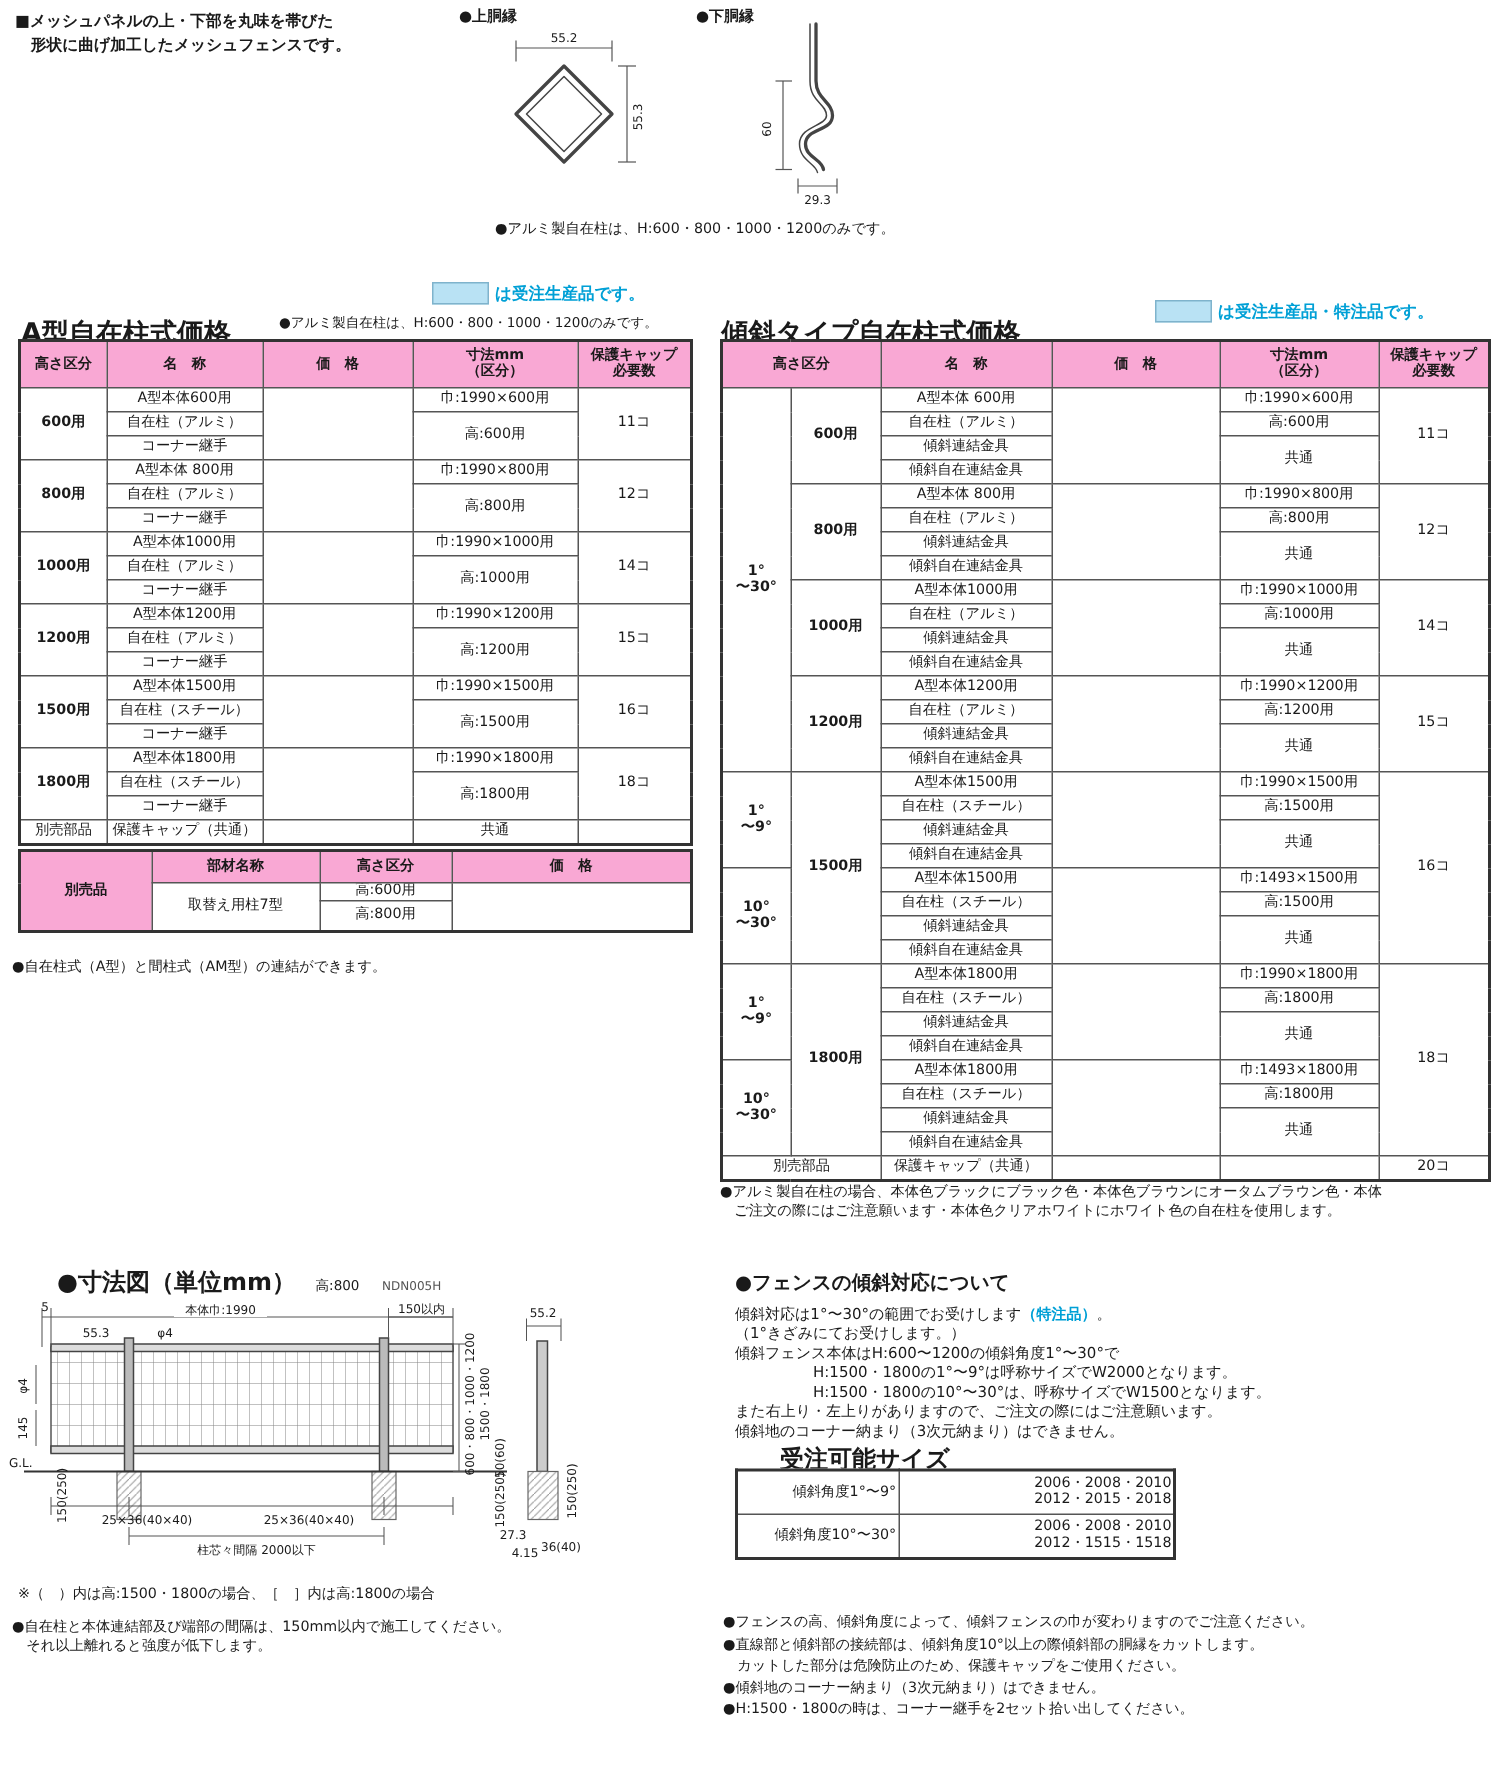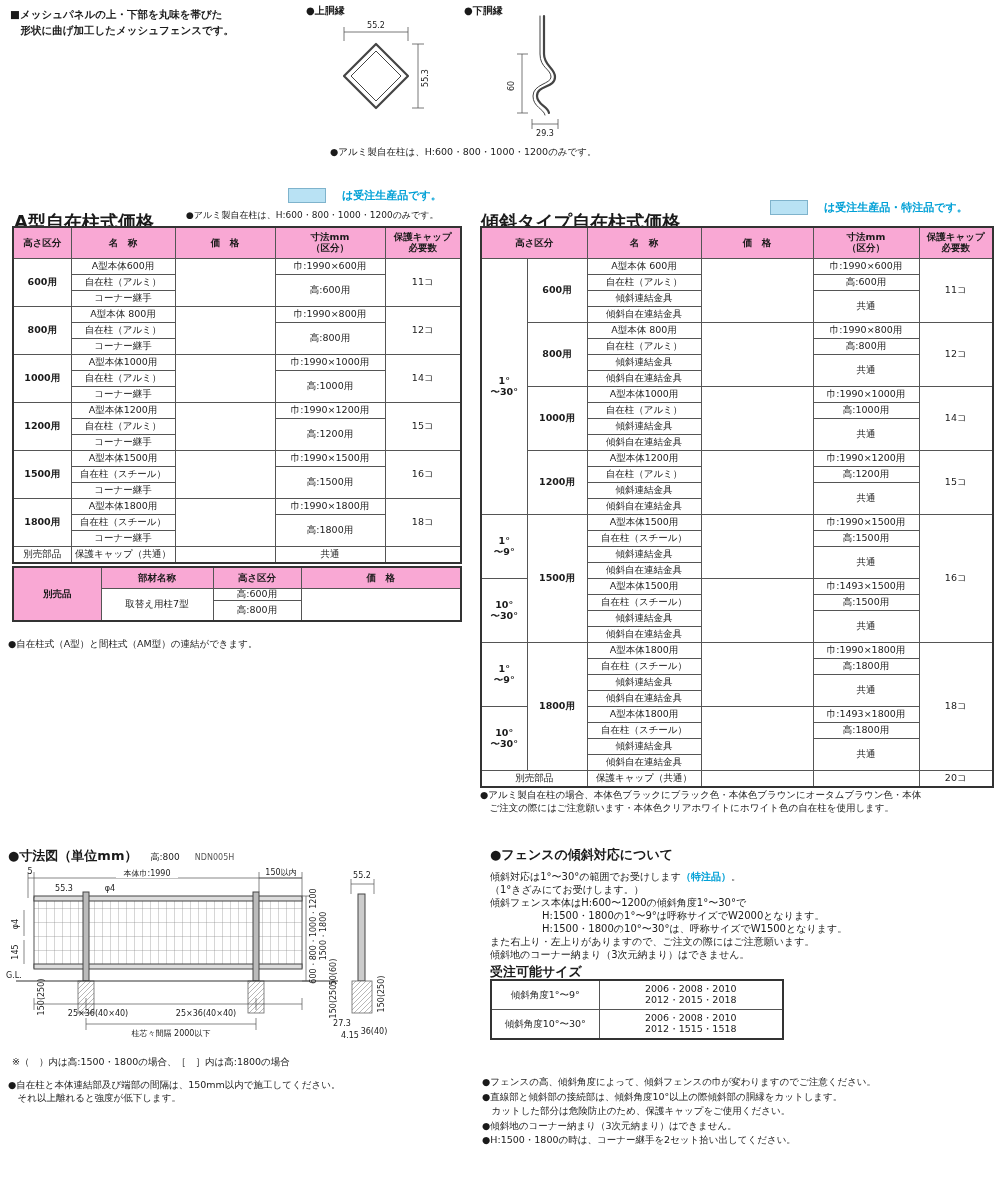--- a/index.html
+++ b/index.html
@@ -5,33 +5,33 @@
   html,body{margin:0;padding:0;}
   body{position:relative;width:1000px;height:1192px;background:#ffffff;
        font-family:"DejaVu Sans","Liberation Sans",sans-serif;color:#1a1a1a;overflow:hidden;}
   .abs{position:absolute;}
   .b{font-weight:bold;}
   .blue{color:#00a0d6;}
   .t8{font-size:8px;}
   .t9{font-size:9px;}
   .t95{font-size:9.5px;}
   .t105{font-size:10.5px;}
-  .t12{font-size:13px;}
+  .t12{font-size:16px;margin-left:30px;}
   .sec-title{font-size:18px;font-weight:bold;margin-top:11px;}
-  .legend{display:flex;align-items:center;gap:16px;}
+  .legend{display:flex;align-items:center;gap:4px;}
   .legend-swatch{width:36px;height:13px;background:#b9e2f4;border:1px solid #7fb3cc;}
   .legend-text{font-size:11px;font-weight:bold;color:#00a0d6;}
   table.spec{border-collapse:collapse;table-layout:fixed;border:2px solid #333;background:#fff;}
   .spec th,.spec td{border:1px solid #555;font-size:9.5px;text-align:center;vertical-align:middle;
        padding:0 1px;line-height:1.15;overflow:hidden;white-space:nowrap;}
   .spec th{background:#f9a8d4;font-weight:bold;height:15px;}
   .spec tr.hd th{height:30px;}
   .lt td{height:15px;}
   .rt td{height:15px;}
-  .ot td{height:28px;}
+  .ot td{height:28px;text-align:right;}
   .hgt,.ang{font-weight:bold;}
   .pre{white-space:pre-line !important;}
   .para{font-size:10px;line-height:13px;}
   .indent{padding-left:52px;}
   svg text{font-family:"DejaVu Sans","Liberation Sans",sans-serif;fill:#1a1a1a;}
   .st8{font-size:8px;}
   .st10{font-size:10px;font-weight:bold;}
 </style>
 </head>
 <body>

